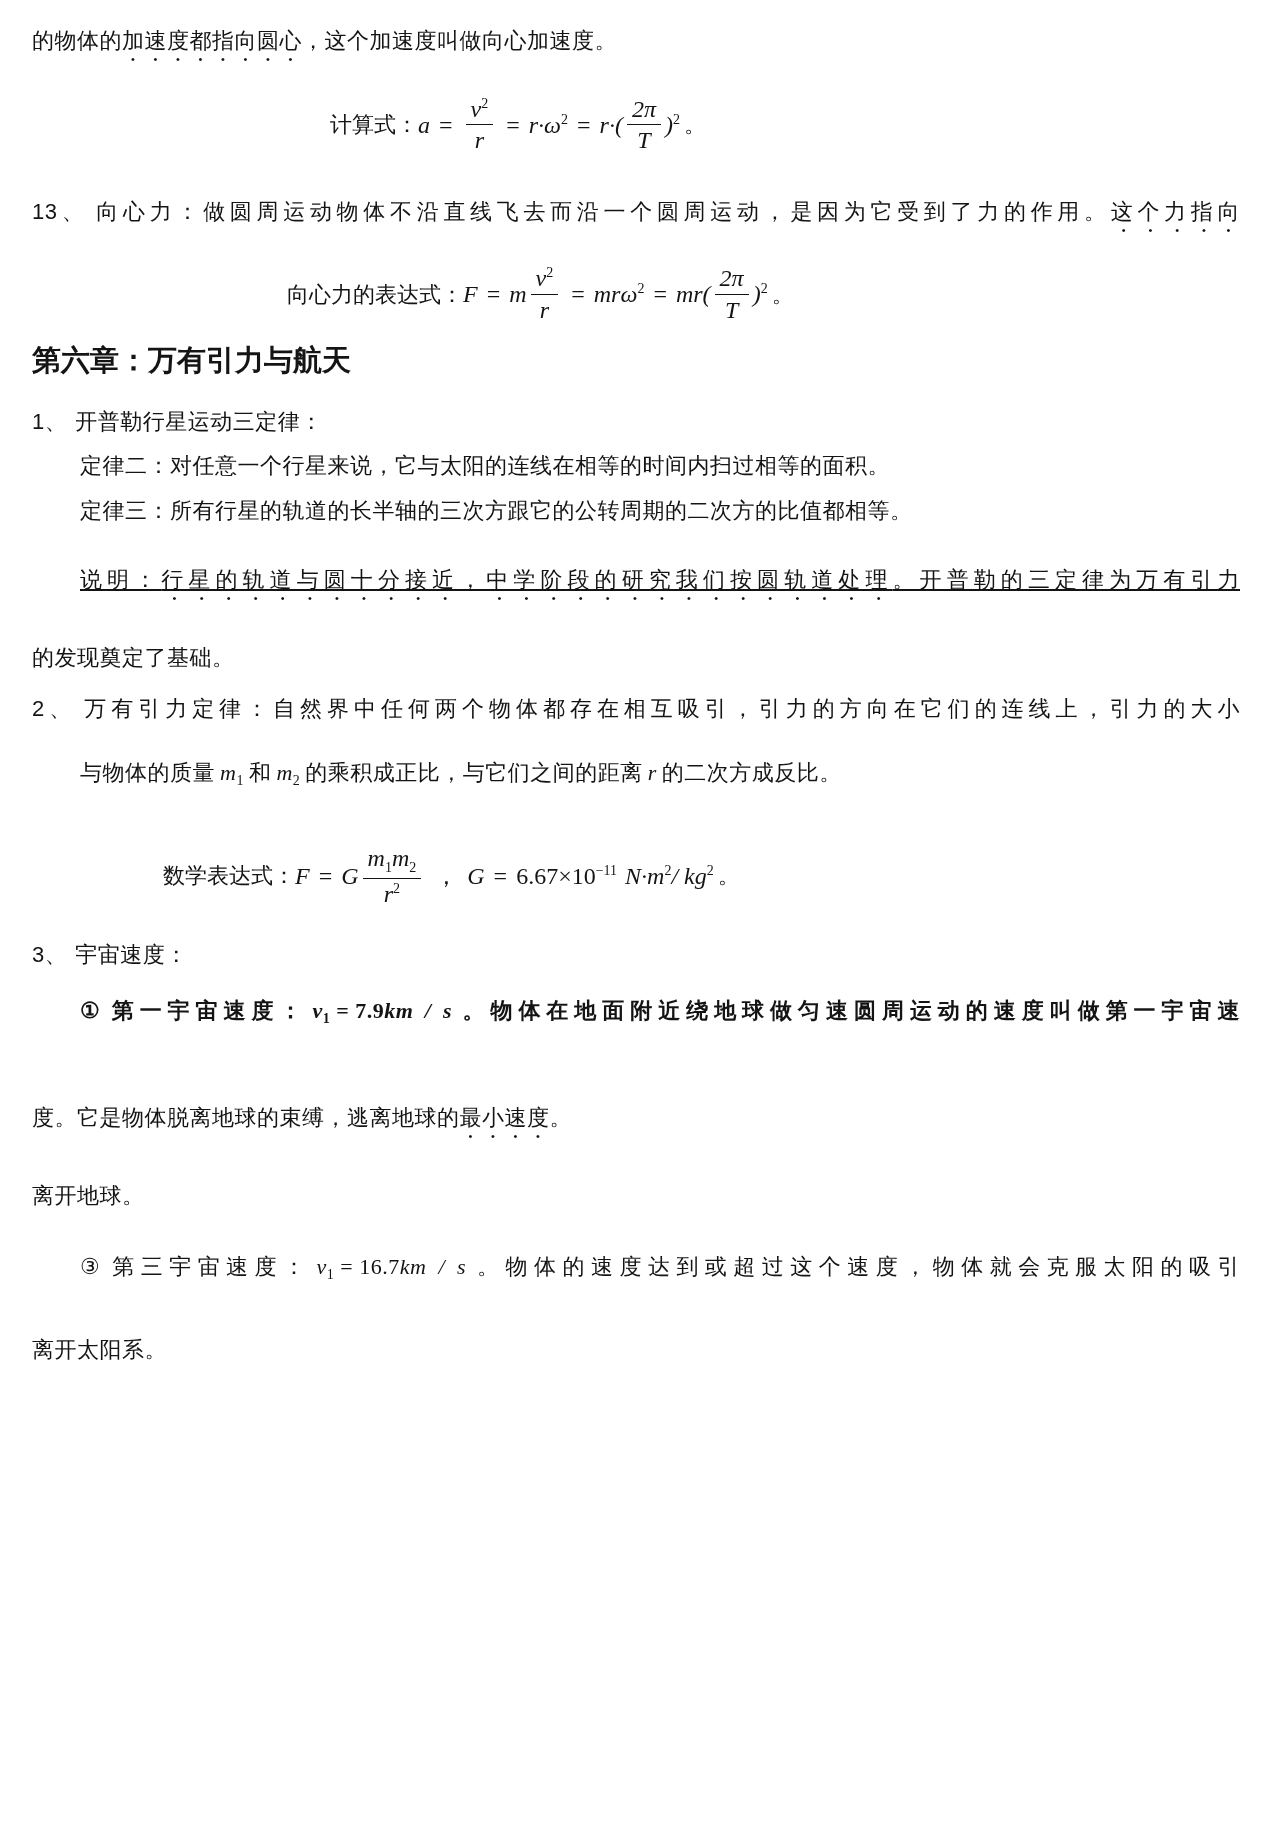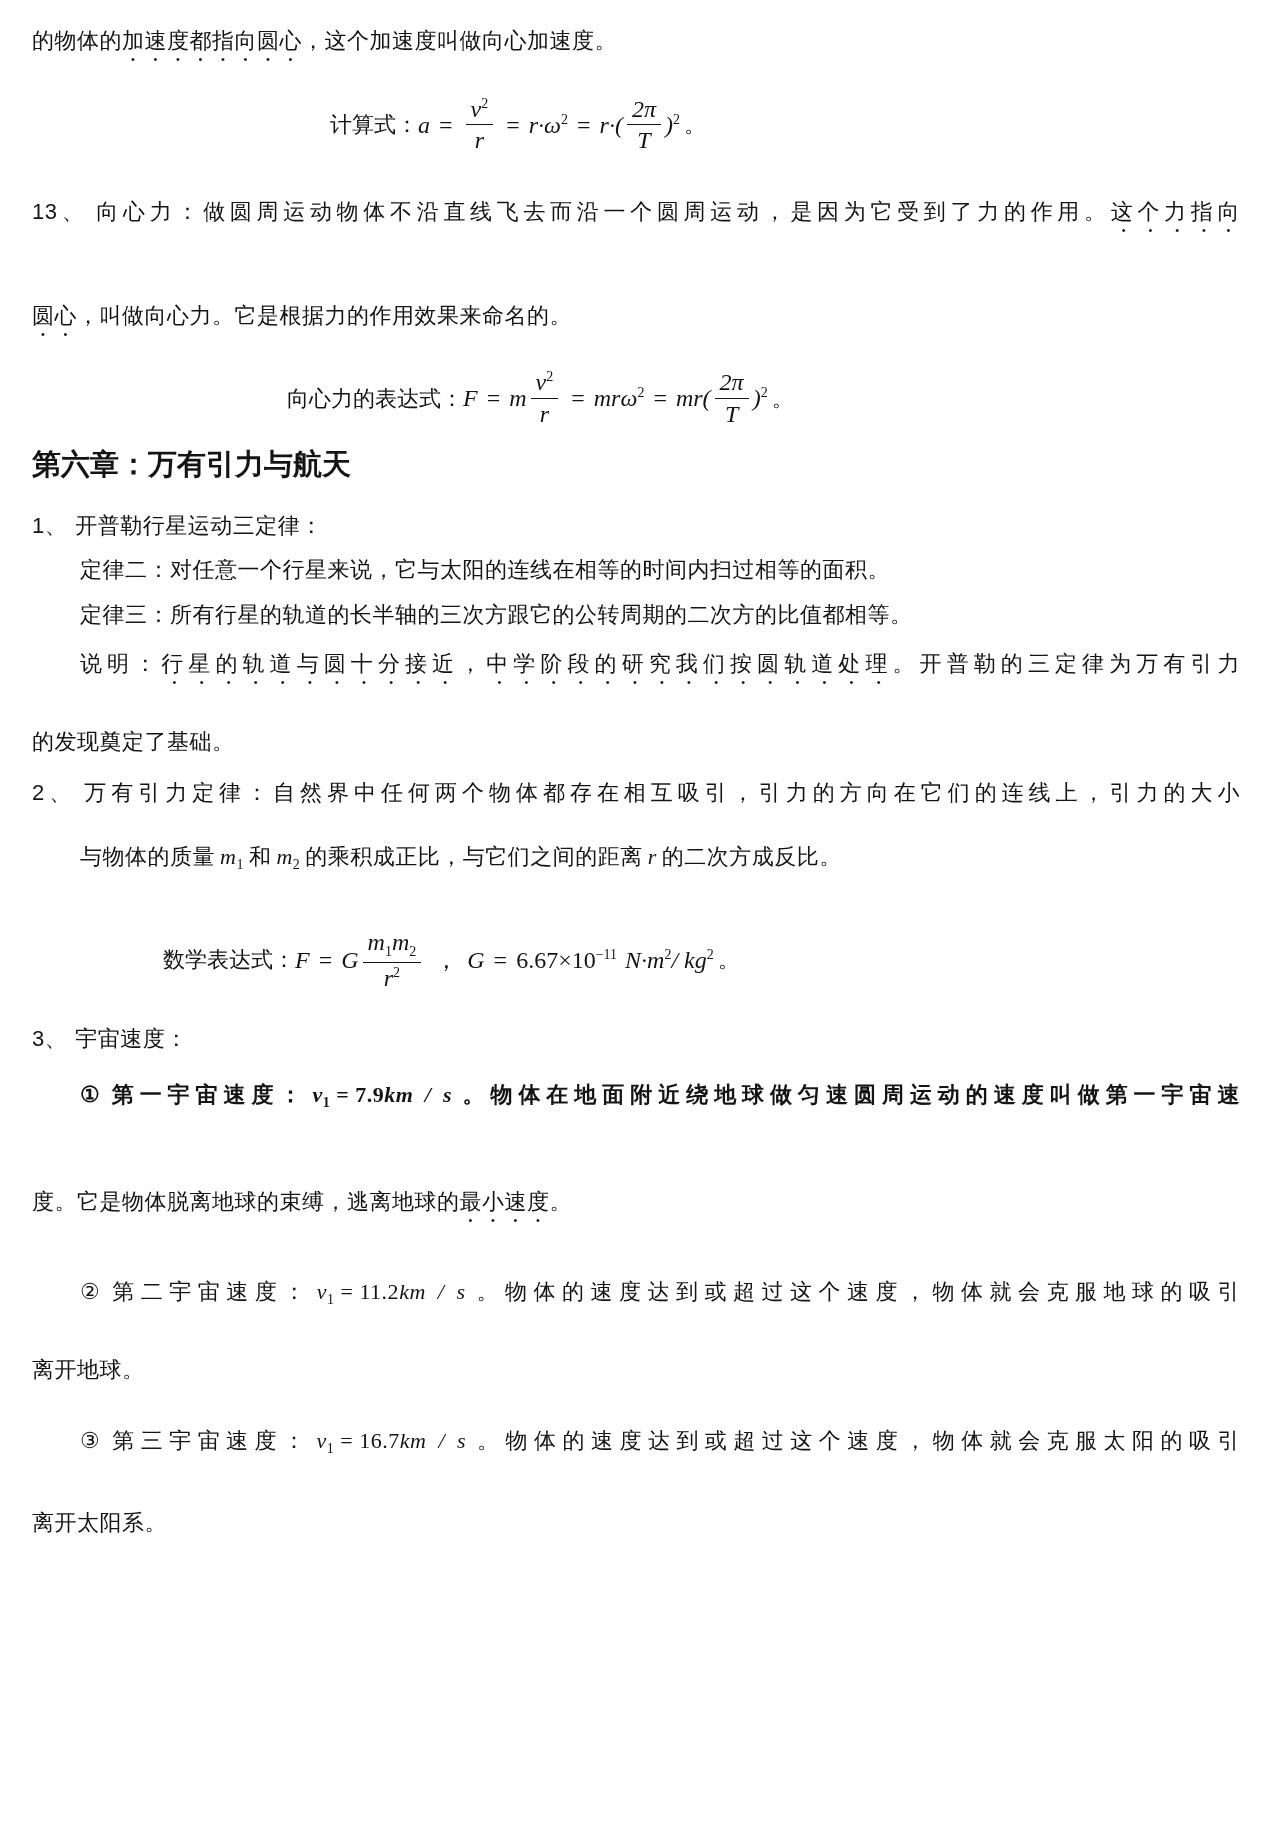--- a/index.html
+++ b/index.html
@@ -54,21 +54,21 @@
   
   .m-f1   { margin-top: 32px;  margin-left: 298px; }
   .m-p13  { margin-top: 43px; }
   .m-p13b { margin-top: 64px; }
   .m-f2   { margin-top: 30px;  margin-left: 255px; }
   .m-ch6  { margin-top: 22px; }
   .m-k    { margin-top: 30px; }
   .m-law1 { margin-top: 14px; }
   .m-law2 { margin-top: 13px; }
   .m-law3 { margin-top: 14px; }
-  .m-note { margin-top: 18px; }
+  .m-note { margin-top: 38px; text-decoration: underline; }
   .m-notec{ margin-top: 38px; }
   .m-g1   { margin-top: 20px; }
   .m-g2   { margin-top: 33px; }
   .m-f3   { margin-top: 50px;  margin-left: 131px; }
   .m-c    { margin-top: 32px; }
   .m-v1   { margin-top: 25px; font-weight: bold; }
   .m-v1b  { margin-top: 68px; }
   .m-v2   { margin-top: 50px; }
   .m-v2b  { margin-top: 38px; }
   .m-v3   { margin-top: 40px; }
@@ -100,21 +100,20 @@
           <span class="fn mi">2π</span>
           <span class="fd mi">T</span>
         </span>
       <span><span class="mi">)</span><sup>2</sup></span>
     </span>
     <span class="f-end">。</span>
   </div>
 
   <p class="line fill m-p13"><span class="num">13、</span><span>向心力：做圆周运动物体不沿直线飞去而沿一个圆周运动，是因为它受到了力的作用。</span><span class="dots">这个力指向</span></p>
 
-  <p class="line m-p13b"><span class="dots">圆心</span><span>，叫做向心力。它是根据力的作用效果来命名的。</span></p>
 
   <div class="frow m-f2">
     <span class="f-label">向心力的表达式：</span>
     <span class="math fm">
       <span class="mi">F</span>
       <span class="op">=</span>
       <span class="mi">m</span>
       <span class="frac">
           <span class="fn"><span class="mi">v</span><sup>2</sup></span>
           <span class="fd mi">r</span>
@@ -165,21 +164,20 @@
     </span>
     <span class="f-end">。</span>
   </div>
 
   <p class="line m-c"><span class="num">3、</span><span>宇宙速度：</span></p>
 
   <p class="line ind fill m-v1"><span class="circ">①</span><span>第一宇宙速度：</span><span class="math imath"><span class="mi">v</span><sub>1</sub><span class="op2">=</span><span>7.9</span><span class="mi">km / s</span></span><span>。物体在地面附近绕地球做匀速圆周运动的速度叫做第一宇宙速</span></p>
 
   <p class="line m-v1b"><span>度。它是物体脱离地球的束缚，逃离地球的</span><span class="dots">最小速度</span><span>。</span></p>
 
-  <p class="line ind fill m-v2"><span class="circ">②</span><span>第二宇宙速度：</span><span class="math imath"><span class="mi">v</span><sub>1</sub><span class="op2">=</span><span>11.2</span><span class="mi">km / s</span></span><span>。物体的速度达到或超过这个速度，物体就会克服地球的吸引</span></p>
 
   <p class="line m-v2b">离开地球。</p>
 
   <p class="line ind fill m-v3"><span class="circ">③</span><span>第三宇宙速度：</span><span class="math imath"><span class="mi">v</span><sub>1</sub><span class="op2">=</span><span>16.7</span><span class="mi">km / s</span></span><span>。物体的速度达到或超过这个速度，物体就会克服太阳的吸引</span></p>
 
   <p class="line m-v3b">离开太阳系。</p>
 
 </div>
 
 </body></html>

